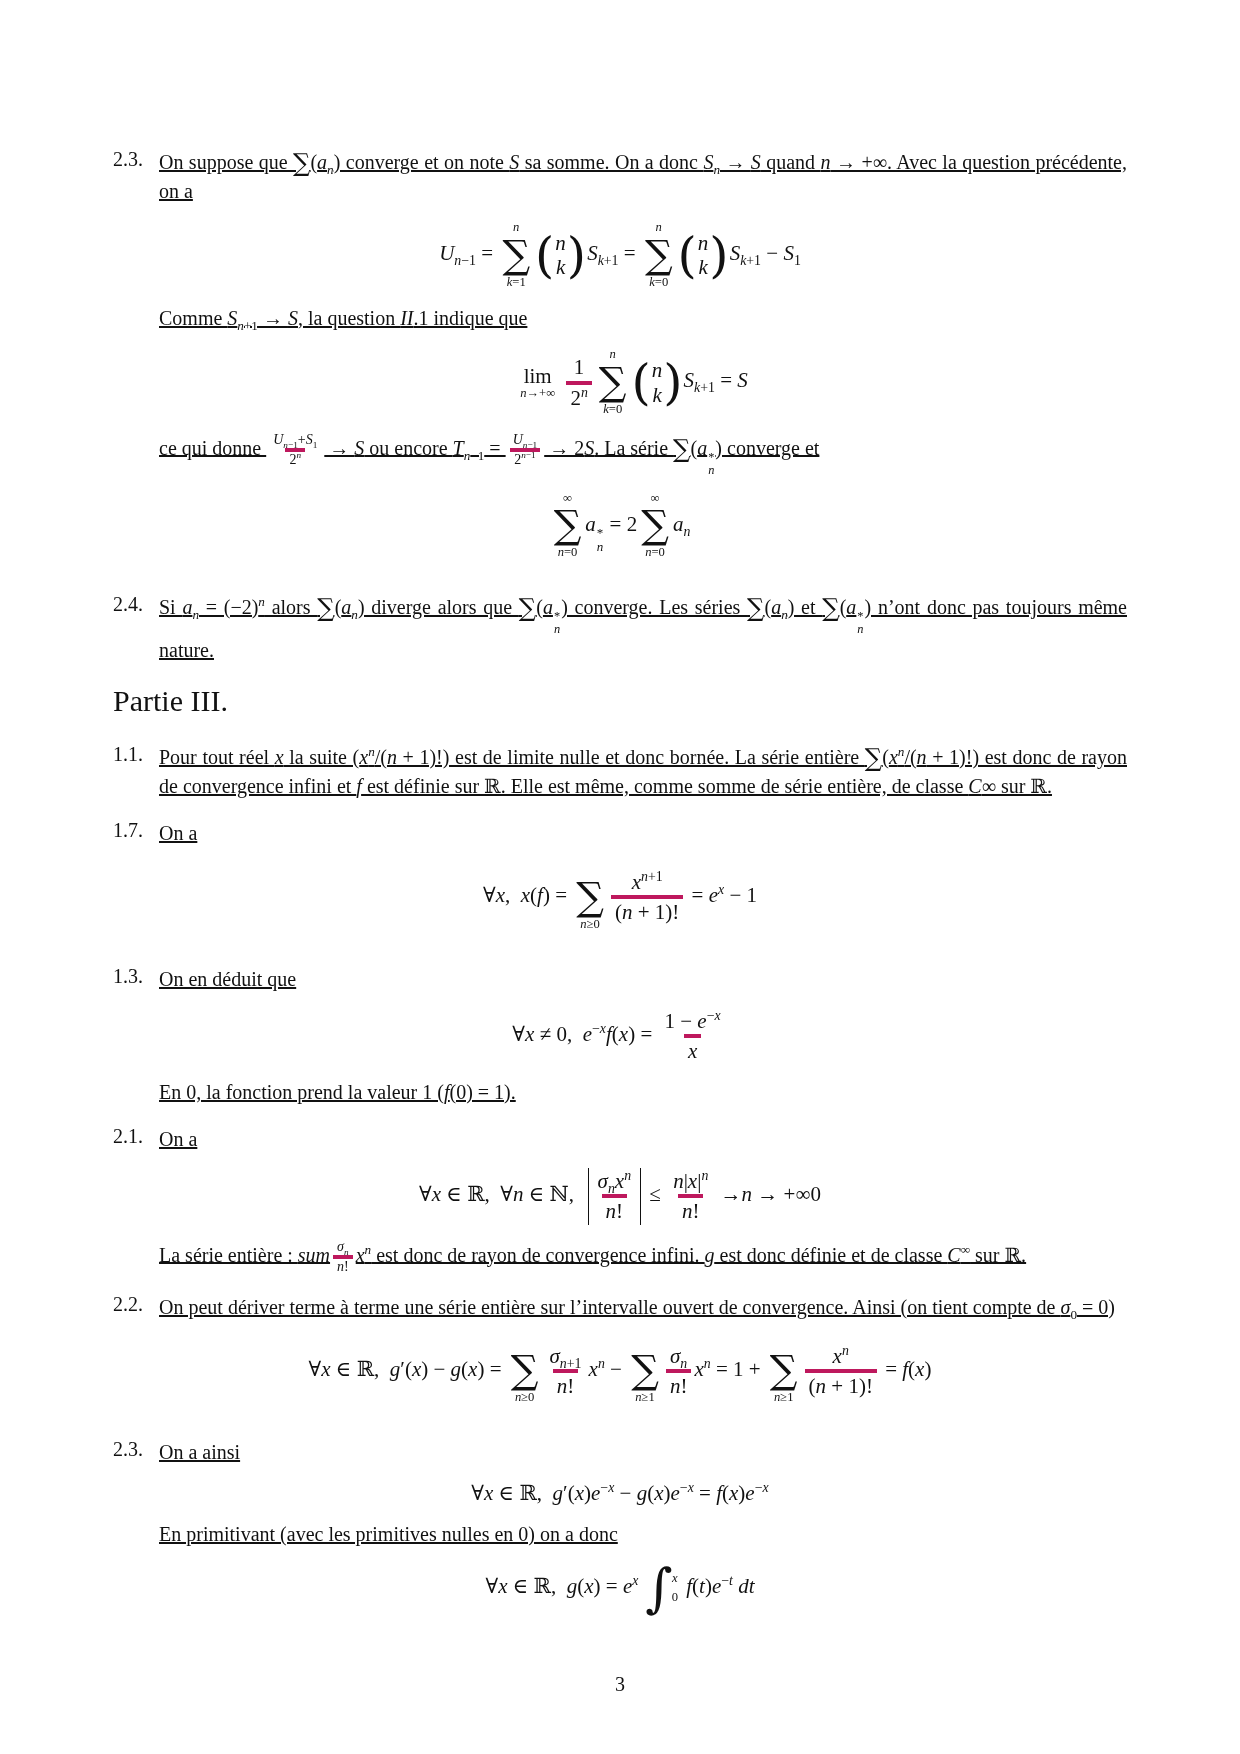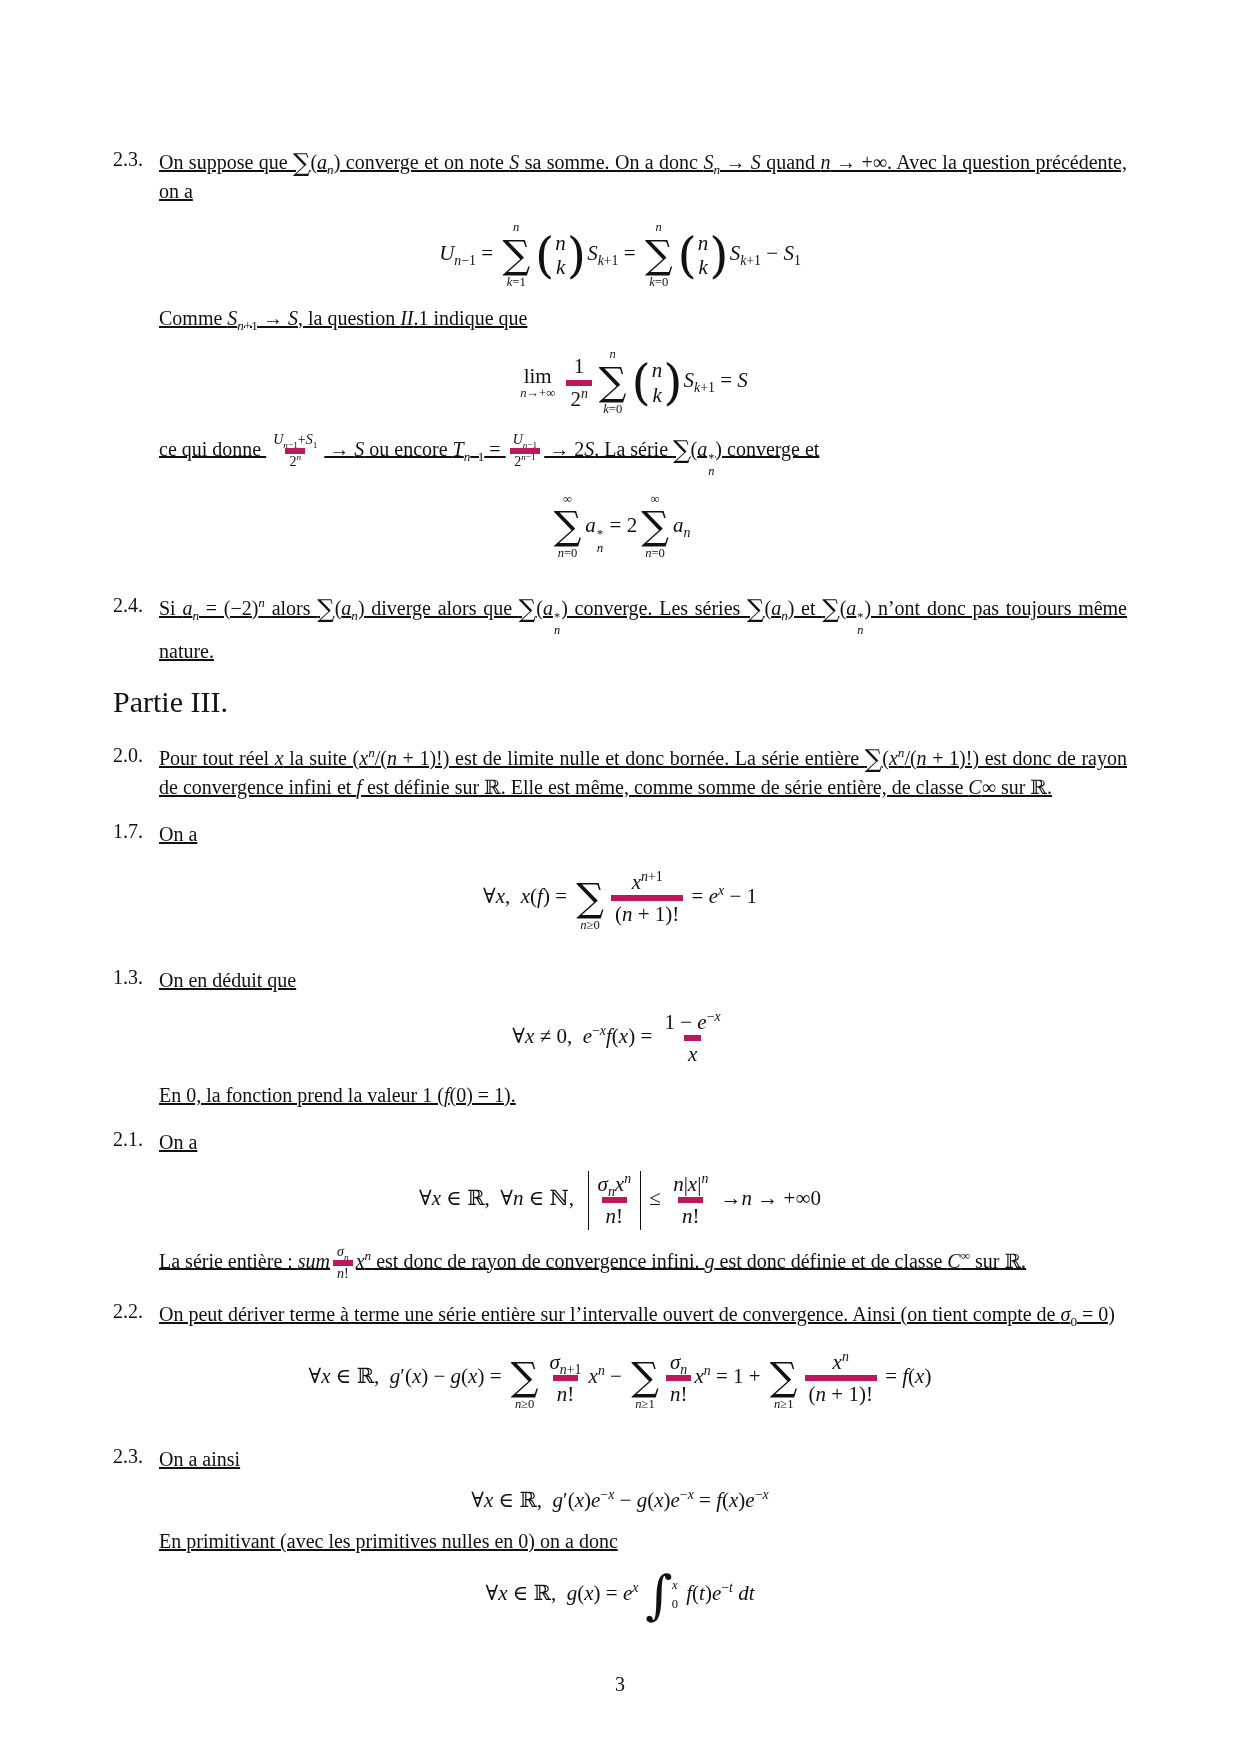--- a/index.html
+++ b/index.html
@@ -22,21 +22,21 @@
   
   .isum{font-size:1.22em;line-height:0;vertical-align:-0.1em;font-family:"DejaVu Serif",serif;}
   
   .bigop{display:inline-flex;flex-direction:column;align-items:center;vertical-align:middle;margin:0 4px;line-height:1;}
   .bigop .ab{font-size:0.60em;line-height:1.25;min-height:1.25em;}
   .bigop .op{font-size:1.85em;line-height:1;font-family:"DejaVu Serif",serif;}
   .bigop .bl{font-size:0.60em;line-height:1.25;min-height:1.25em;}
   
   .frac{display:inline-flex;flex-direction:column;align-items:center;vertical-align:middle;margin:0 3px;line-height:1.25;}
   .frac .fn{padding:0 4px;}
-  .frac .fd{border-top:6px solid #be185d;padding:0 4px;}
+  .frac .fd{border-top:4px solid #be185d;padding:0 4px;}
   .sfrac{font-size:0.70em;line-height:1.15;vertical-align:middle;align-items:center;}
   
   .binom{display:inline-flex;align-items:center;vertical-align:middle;line-height:1;margin:0 1px;}
   .binom .br{font-size:2.35em;line-height:1;font-family:"DejaVu Serif",serif;font-weight:400;}
   .binom .bc{display:inline-flex;flex-direction:column;align-items:center;line-height:1.15;margin:0 1px;}
   
   .limop{display:inline-flex;flex-direction:column;align-items:center;vertical-align:middle;line-height:1;margin-right:3px;margin-left:28px;}
   .limop .l1{line-height:1.05;}
   .limop .l2{font-size:0.60em;line-height:1.1;}
   
@@ -137,21 +137,21 @@
           </span>) converge. Les séries <span class="isum">∑</span>(<i>a</i><sub><i>n</i></sub>) et <span class="isum">∑</span>(<i>a</i><span class="susb">
             <span>*</span>
             <span><i>n</i></span>
           </span>) n’ont donc pas toujours même nature.</p>
     </div>
   </div>
 
   <div class="heading">Partie III.</div>
 
   <div class="item">
-    <div class="inum">2.0.</div>
+    <div class="inum">1.1.</div>
     <div class="ibody">
       <p>Pour tout réel <i>x</i> la suite (<i>x</i><sup><i>n</i></sup>/(<i>n</i> + 1)!) est de limite nulle et donc bornée.  La série entière <span class="isum">∑</span>(<i>x</i><sup><i>n</i></sup>/(<i>n</i> + 1)!) est donc de rayon de convergence infini et <i>f</i> est définie sur ℝ. Elle est même, comme somme de série entière, de classe <i>C</i>∞ sur ℝ.</p>
     </div>
   </div>
 
   <div class="item">
     <div class="inum">1.7.</div>
     <div class="ibody">
       <p>On a</p>
       <div class="deq">∀<i>x</i>,&nbsp; <i>x</i>(<i>f</i>) = <span class="bigop">

